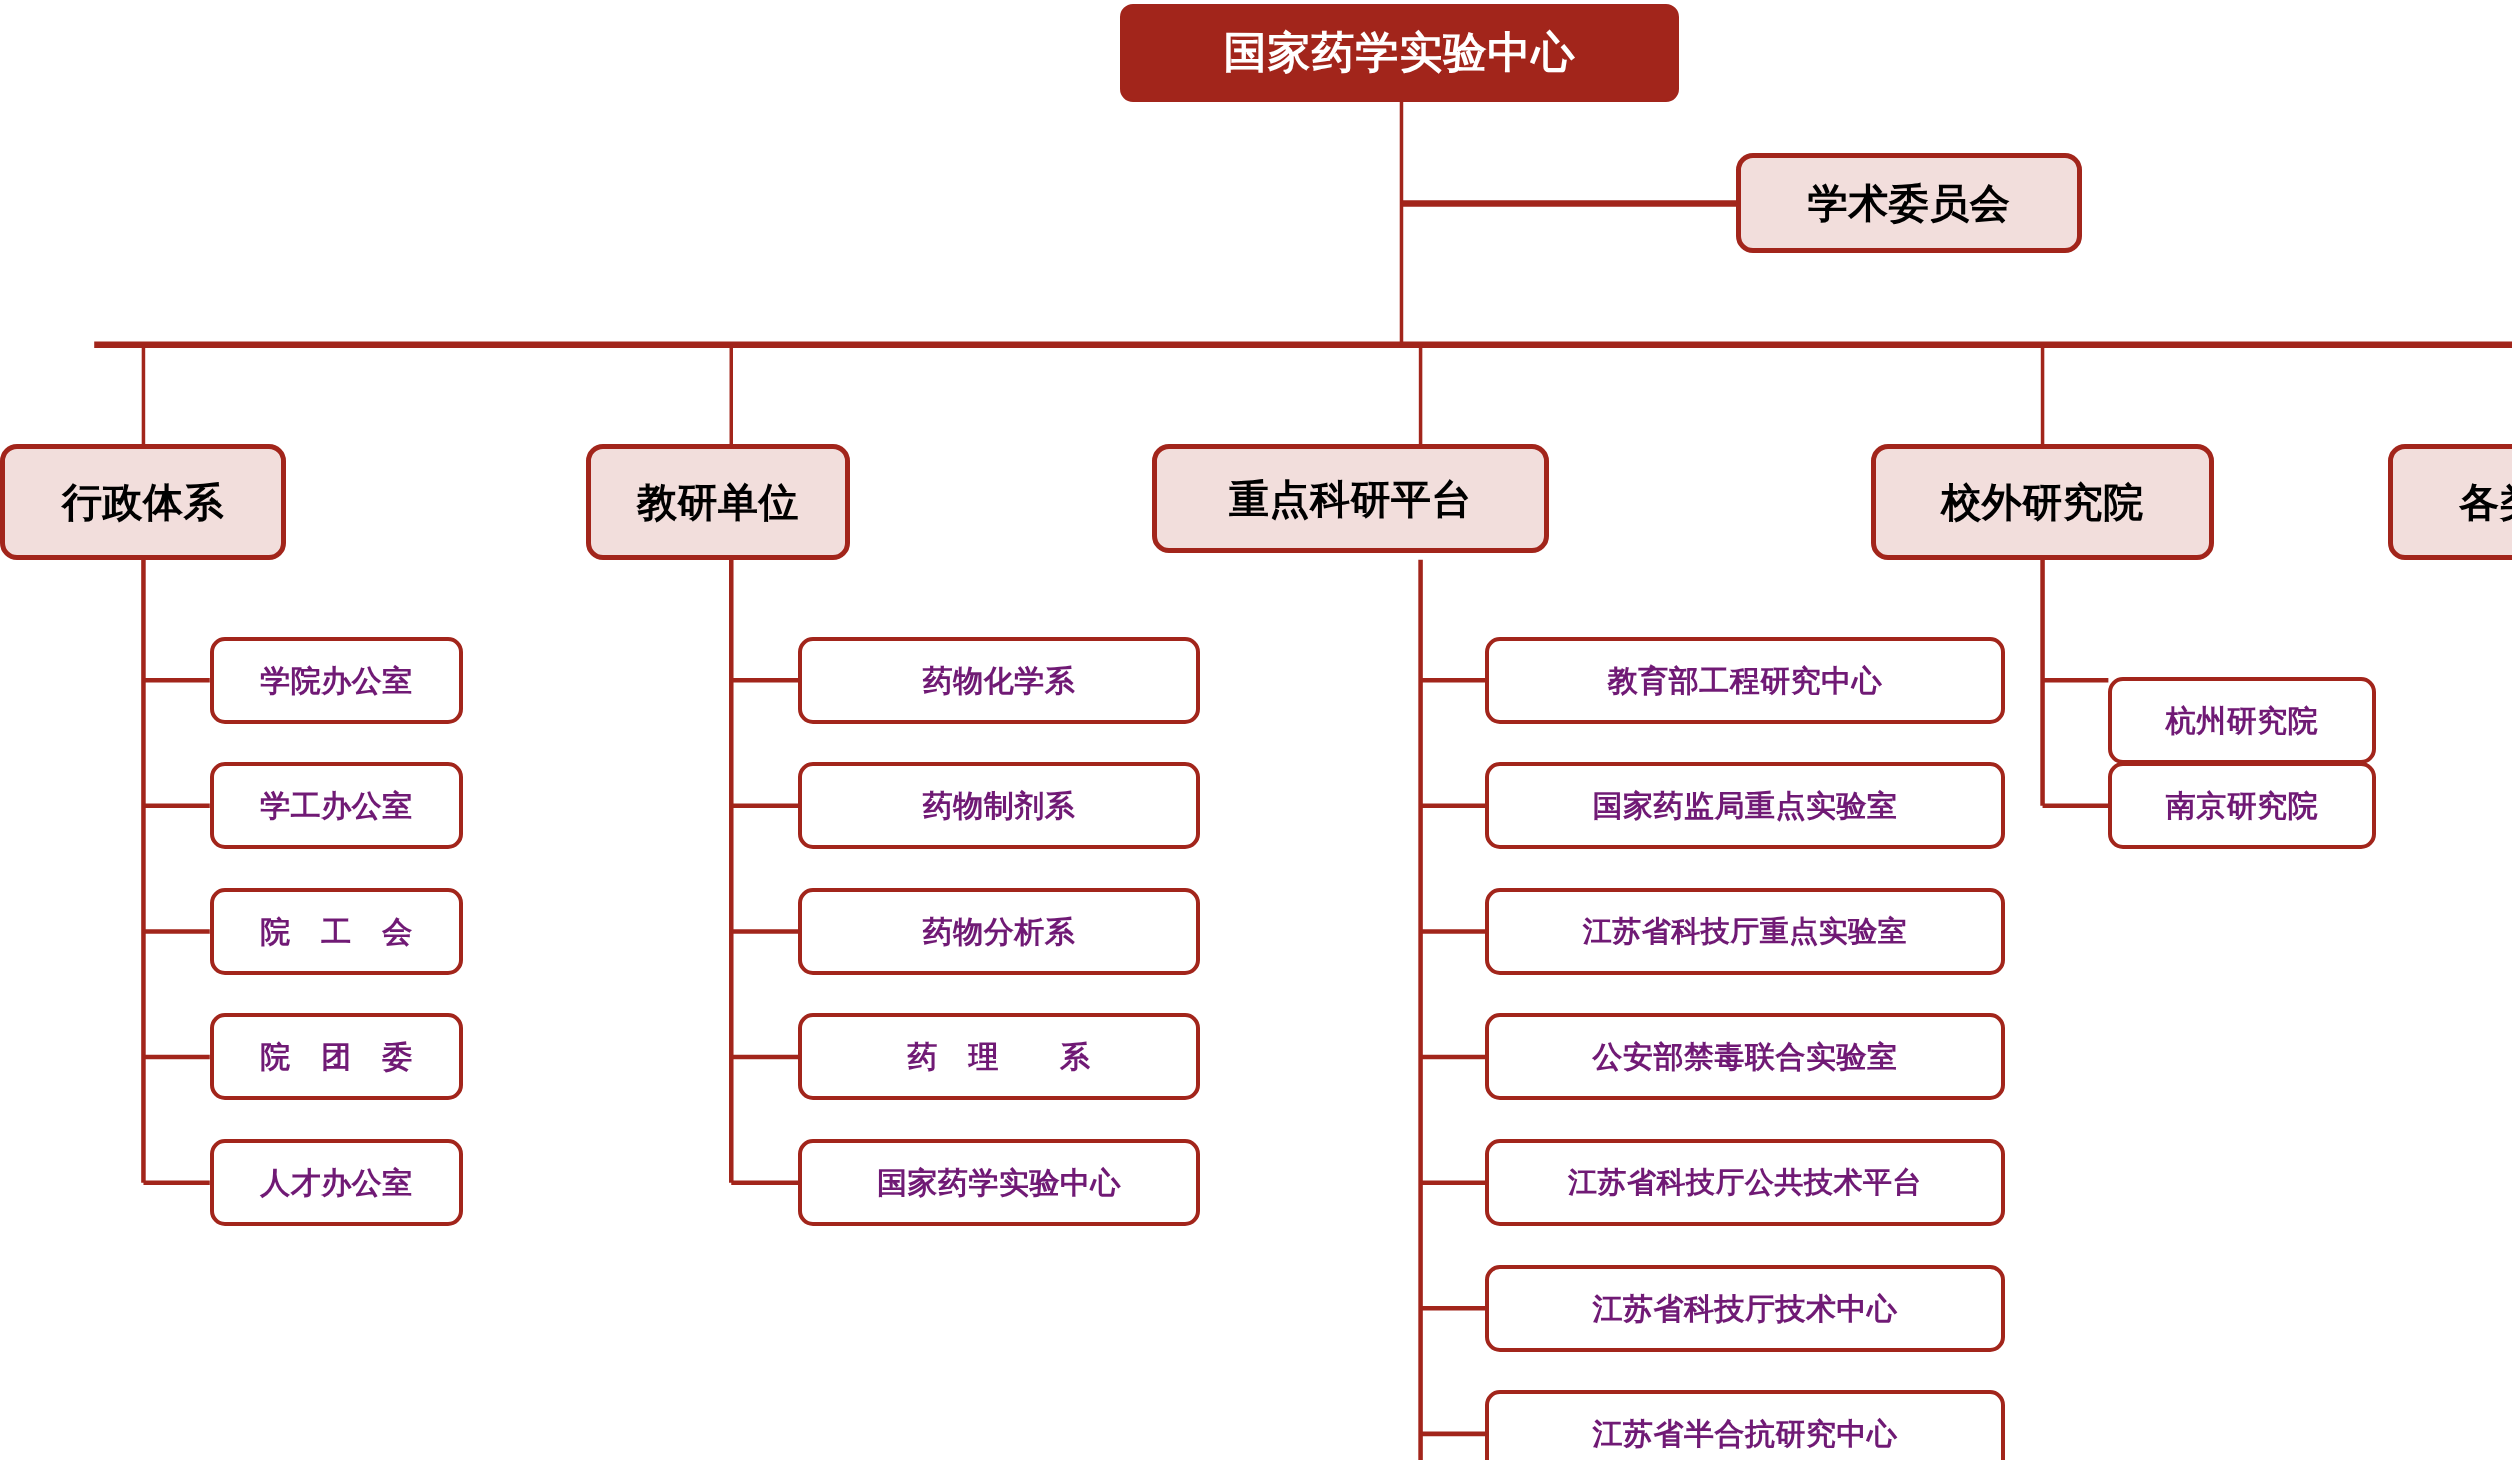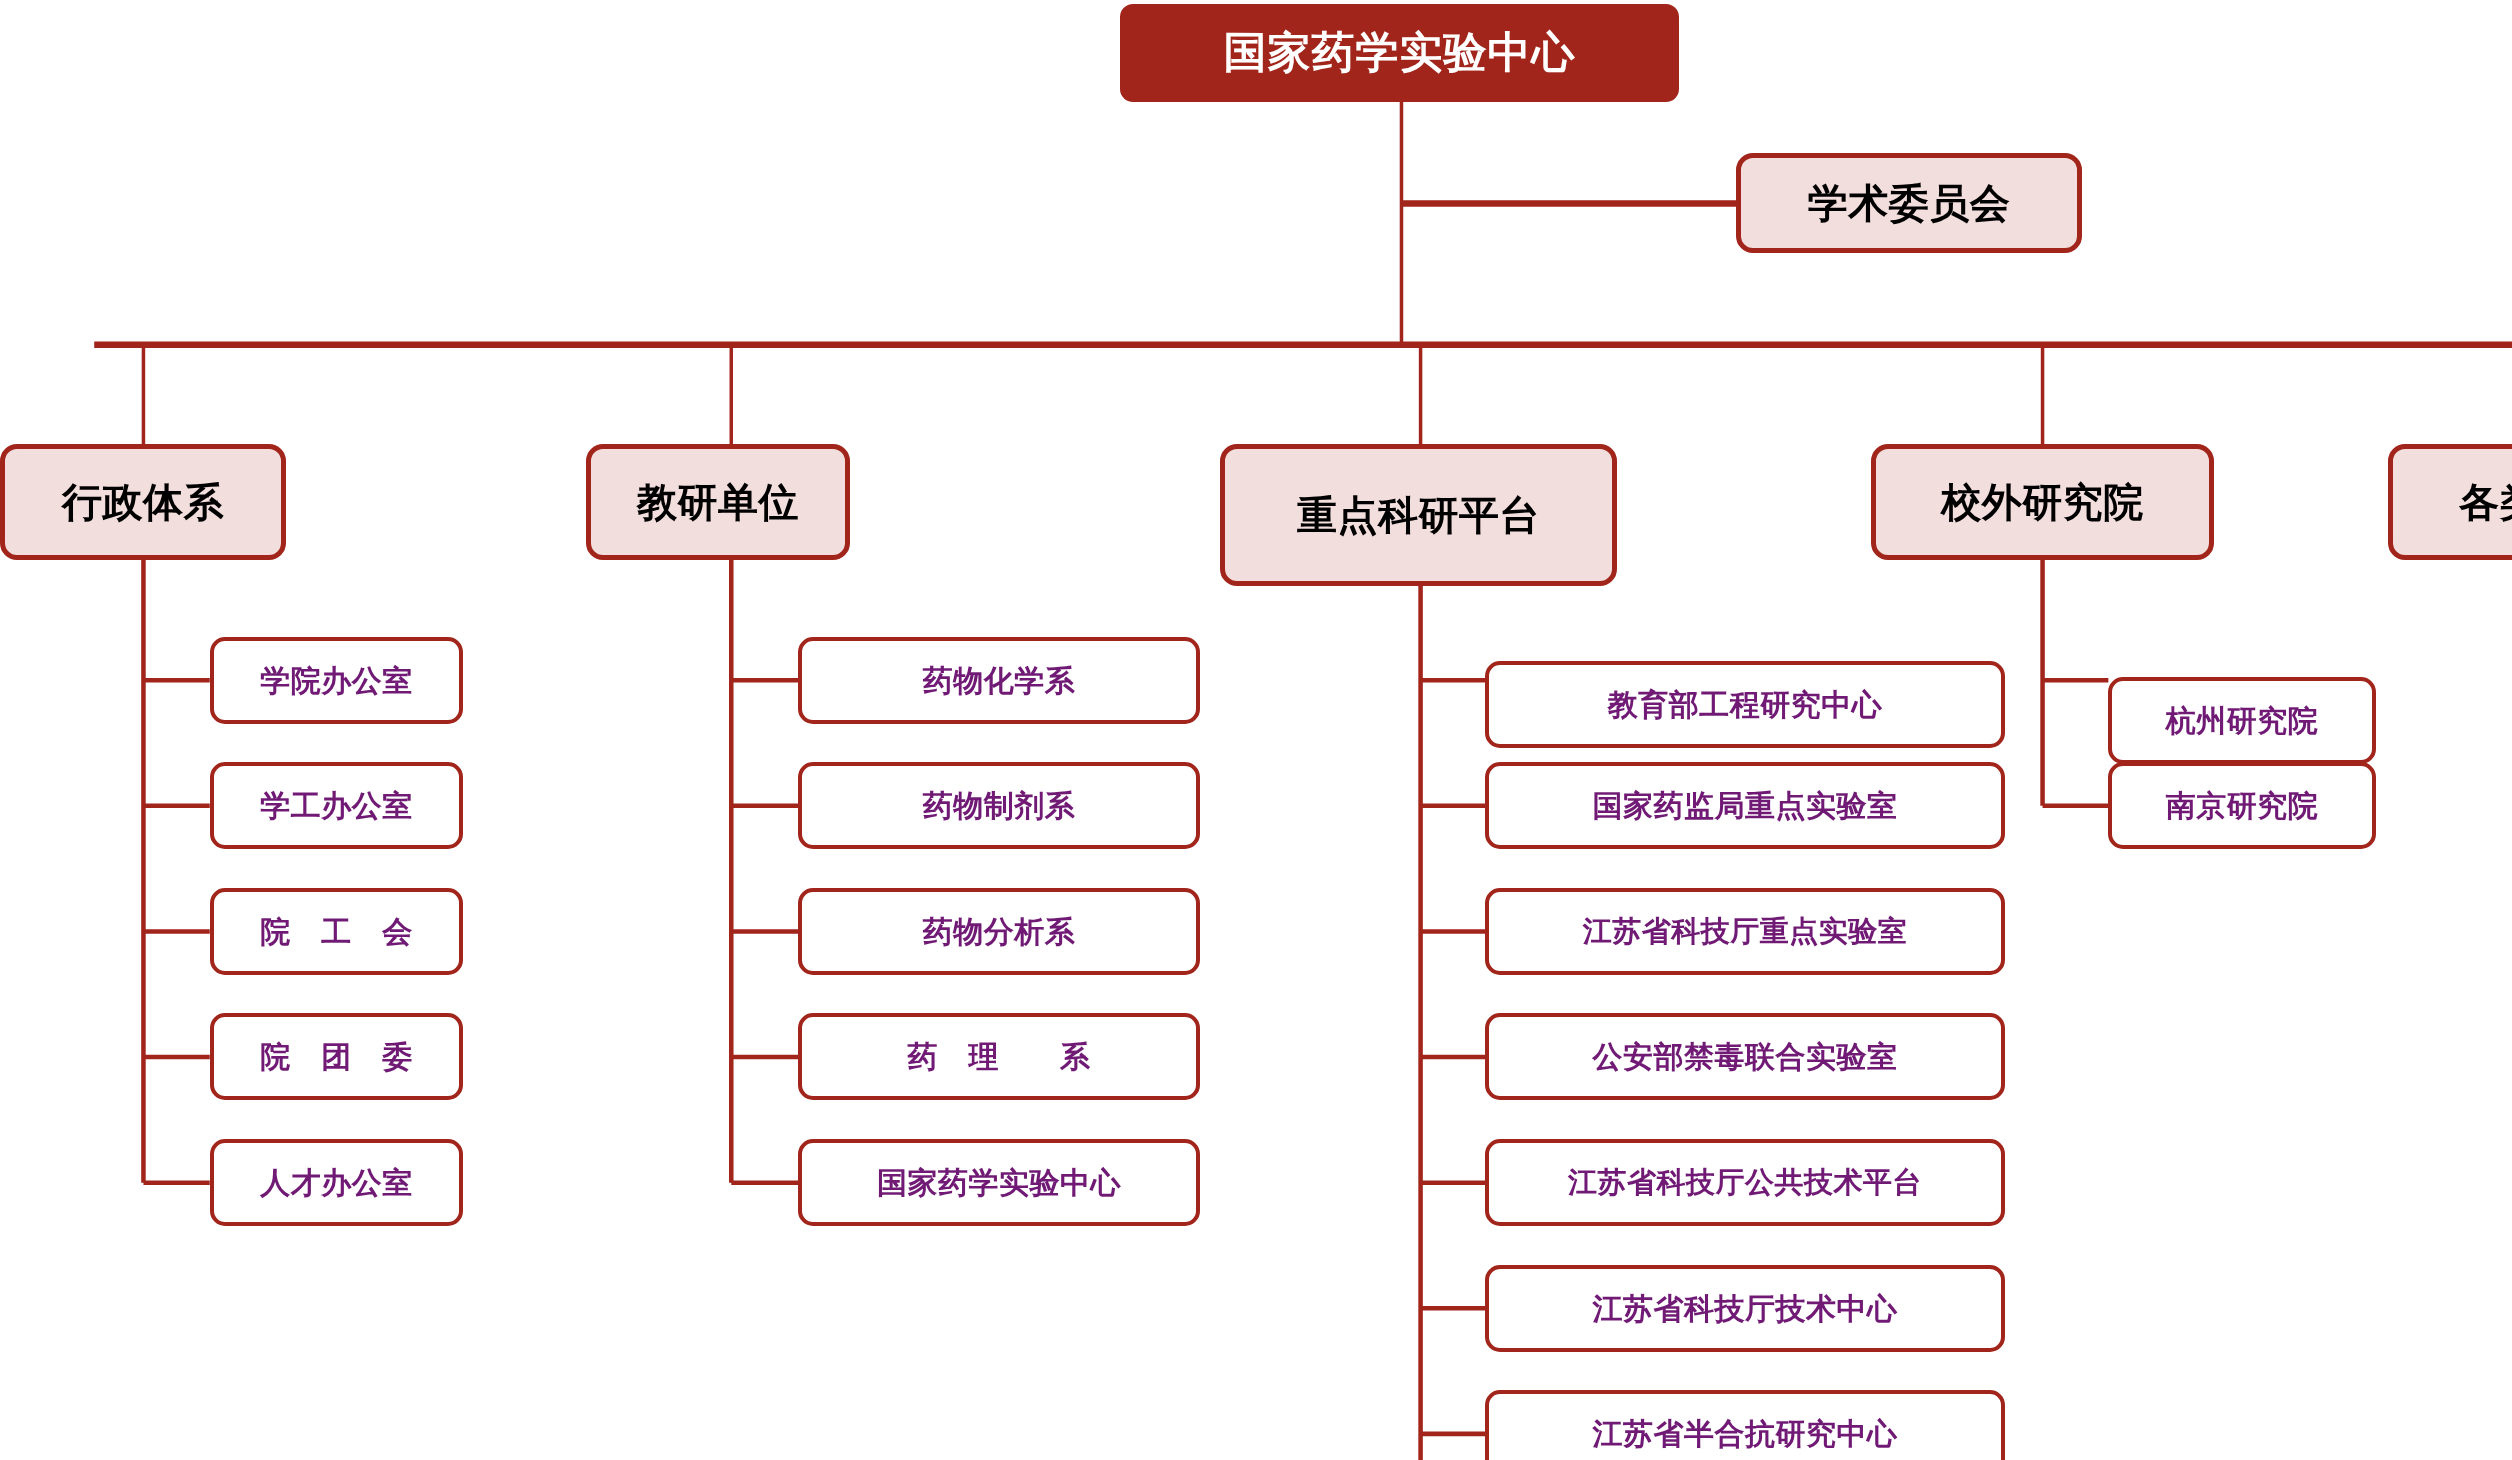--- a/index.html
+++ b/index.html
@@ -146,24 +146,24 @@
     </div>
     <div class="node node-leaf" style="left: 798px; top: 888px; width: 402px; height: 87px;">
       <span>药物分析系</span>
     </div>
     <div class="node node-leaf" style="left: 798px; top: 1013px; width: 402px; height: 87px;">
       <span>药　理　　系</span>
     </div>
     <div class="node node-leaf" style="left: 798px; top: 1139px; width: 402px; height: 87px;">
       <span>国家药学实验中心</span>
     </div>
-    <div class="node node-cat" style="left: 1220px; top: 444px; width: 397px; height: 142px;">
+    <div class="node node-cat" style="left: 1152px; top: 444px; width: 397px; height: 109px;">
       <span>重点科研平台</span>
     </div>
-    <div class="node node-leaf" style="left: 1485px; top: 637px; width: 520px; height: 87px; margin-top: 24px;">
+    <div class="node node-leaf" style="left: 1485px; top: 637px; width: 520px; height: 87px;">
       <span>教育部工程研究中心</span>
     </div>
     <div class="node node-leaf" style="left: 1485px; top: 762px; width: 520px; height: 87px;">
       <span>国家药监局重点实验室</span>
     </div>
     <div class="node node-leaf wide" style="left: 1485px; top: 888px; width: 520px; height: 87px;">
       <span>江苏省科技厅重点实验室</span>
     </div>
     <div class="node node-leaf" style="left: 1485px; top: 1013px; width: 520px; height: 87px;">
       <span>公安部禁毒联合实验室</span>

